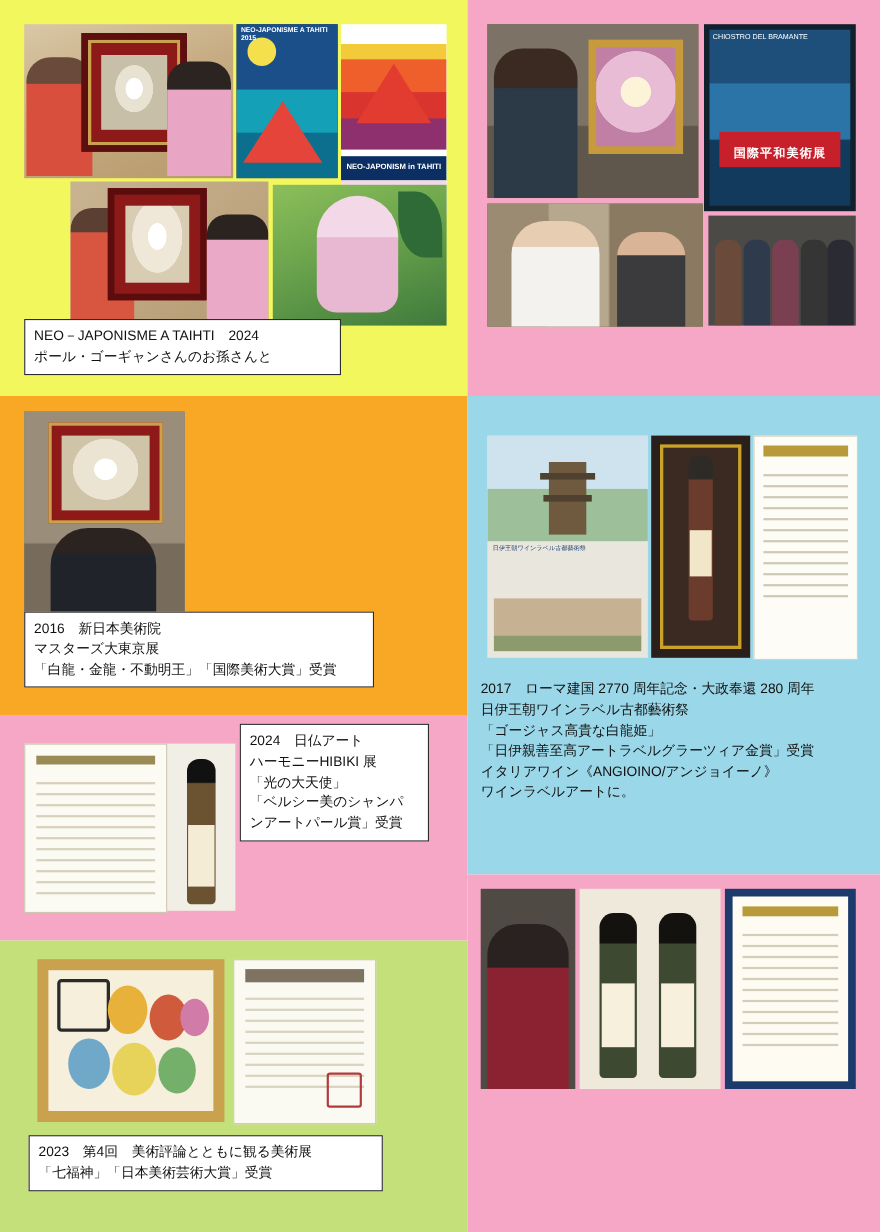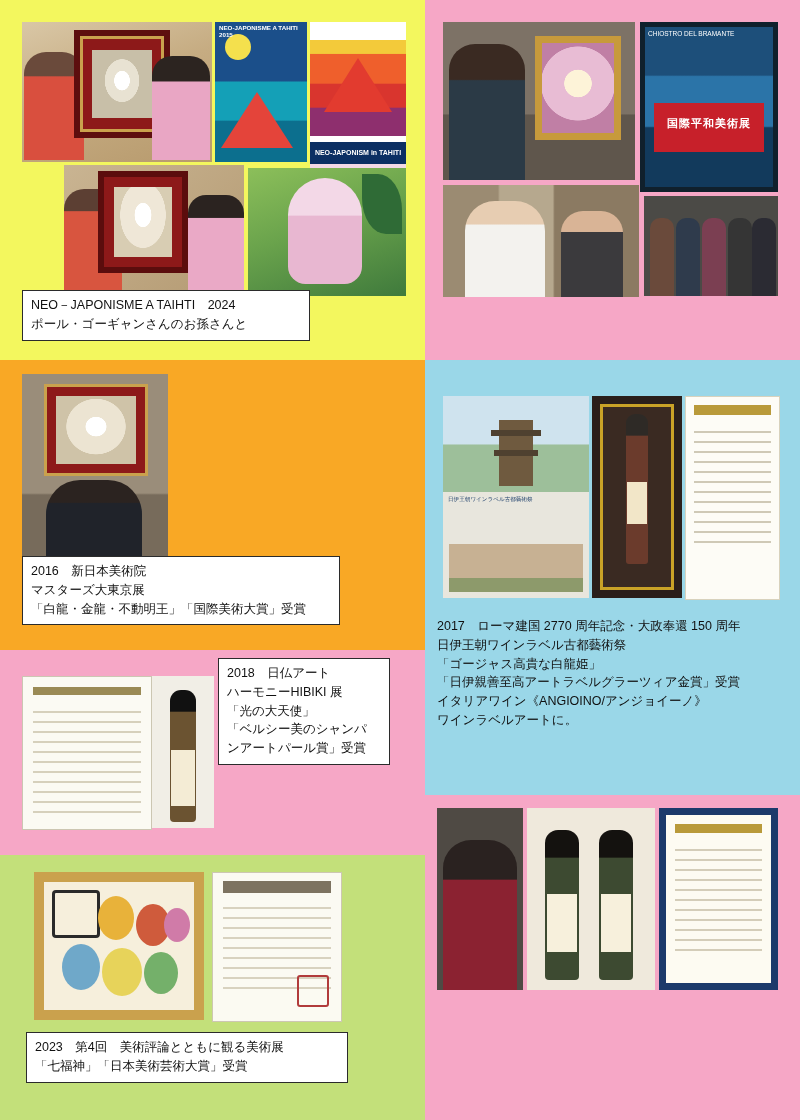--- a/index.html
+++ b/index.html
@@ -101,21 +101,21 @@
   #b1{left:443px;top:22px;width:192px;height:158px;background:#6e6356;}
   #b1 .wall{position:absolute;inset:0;background:linear-gradient(180deg,#7d7266 0 58%,#5f564c 59% 100%);}
   #b1 .fr{position:absolute;right:14px;top:14px;width:86px;height:104px;background:#c79a3c;padding:7px;box-sizing:border-box;}
   #b1 .fr i{display:block;width:100%;height:100%;background:radial-gradient(circle at 50% 45%,#fdf3d8 0 22%,#e8bcd4 23% 60%,#c07fa5 61% 100%);}
   #b1 .man{position:absolute;left:6px;top:22px;width:76px;height:136px;
       background:linear-gradient(180deg,#3a2a22 0 26%,#2b3a46 27% 100%);border-radius:26px 26px 0 0;}
 
   
   #b2{left:640px;top:22px;width:138px;height:170px;background:#10202c;}
   #b2 .bg{position:absolute;inset:5px;background:linear-gradient(180deg,#1d4f7a 0 30%,#2b74a8 31% 62%,#123a5c 63% 100%);}
-  #b2 .red{position:absolute;left:14px;bottom:40px;right:14px;height:49px;background:#c7202a;}
+  #b2 .red{position:absolute;left:14px;bottom:40px;right:14px;height:32px;background:#c7202a;}
   #b2 .red span{display:block;color:#fff;font-size:11px;font-weight:bold;text-align:center;line-height:40px;letter-spacing:1px;}
   #b2 .t{position:absolute;left:8px;top:8px;right:8px;color:#fff;font-size:6.5px;line-height:1.2;}
 
   
   #b3{left:443px;top:185px;width:196px;height:112px;background:#7d6a53;}
   #b3 .col{position:absolute;left:0;top:0;width:100%;height:100%;
       background:linear-gradient(90deg,#9b8b72 0 28%,#b6a88e 29% 56%,#8b7a62 57% 100%);}
   #b3 .pope{position:absolute;left:22px;top:16px;width:80px;height:96px;
       background:linear-gradient(180deg,#e7cdb2 0 24%,#f3f2ee 25% 100%);border-radius:30px 30px 0 0;}
   #b3 .other{position:absolute;right:16px;top:26px;width:62px;height:86px;
@@ -315,21 +315,21 @@
       <div class="ln l5"></div>
       <div class="ln l6"></div>
     <div class="ln l7"></div>
       <div class="ln l8"></div>
       <div class="ln l9"></div>
     <div class="ln l10"></div>
       <div class="ln l11"></div>
       <div class="ln l12"></div>
   </div>
 
-  <div class="caption" id="cap-2017" style="left:429px;top:612px;width:352px;border:none;background:transparent;font-size:12.5px;">2017　ローマ建国 2770 周年記念・大政奉還 150 周年
+  <div class="caption" id="cap-2017" style="left:429px;top:612px;width:352px;border:none;background:transparent;font-size:12.5px;">2017　ローマ建国 2770 周年記念・大政奉還 280 周年
 日伊王朝ワインラベル古都藝術祭
 「ゴージャス高貴な白龍姫」
 「日伊親善至高アートラベルグラーツィア金賞」受賞
 イタリアワイン《ANGIOINO/アンジョイーノ》
 ワインラベルアートに。</div>
 
   <div class="photo" id="e1">
     <div class="hd"></div>
     <div class="ln l1"></div>
       <div class="ln l2"></div>
@@ -342,21 +342,21 @@
       <div class="ln l9"></div>
     <div class="ln l10"></div>
       <div class="ln l11"></div>
   </div>
 
   <div class="photo" id="e2">
     <div class="bot"></div>
       <div class="lbl"></div>
   </div>
 
-  <div class="caption" id="cap-2018a" style="left:218px;top:658px;width:172px;">2018　日仏アート
+  <div class="caption" id="cap-2018a" style="left:218px;top:658px;width:172px;">2024　日仏アート
 ハーモニーHIBIKI 展
 「光の大天使」
 「ベルシー美のシャンパ
 ンアートパール賞」受賞</div>
 
   <div class="photo" id="f1">
     <i>
       <span class="blob" style="left:54px;top:14px;width:36px;height:44px;background:#e8b23a;"></span>
       <span class="blob" style="left:92px;top:22px;width:34px;height:42px;background:#cf5b3c;"></span>
       <span class="blob" style="left:18px;top:62px;width:38px;height:46px;background:#6fa8c9;"></span>

